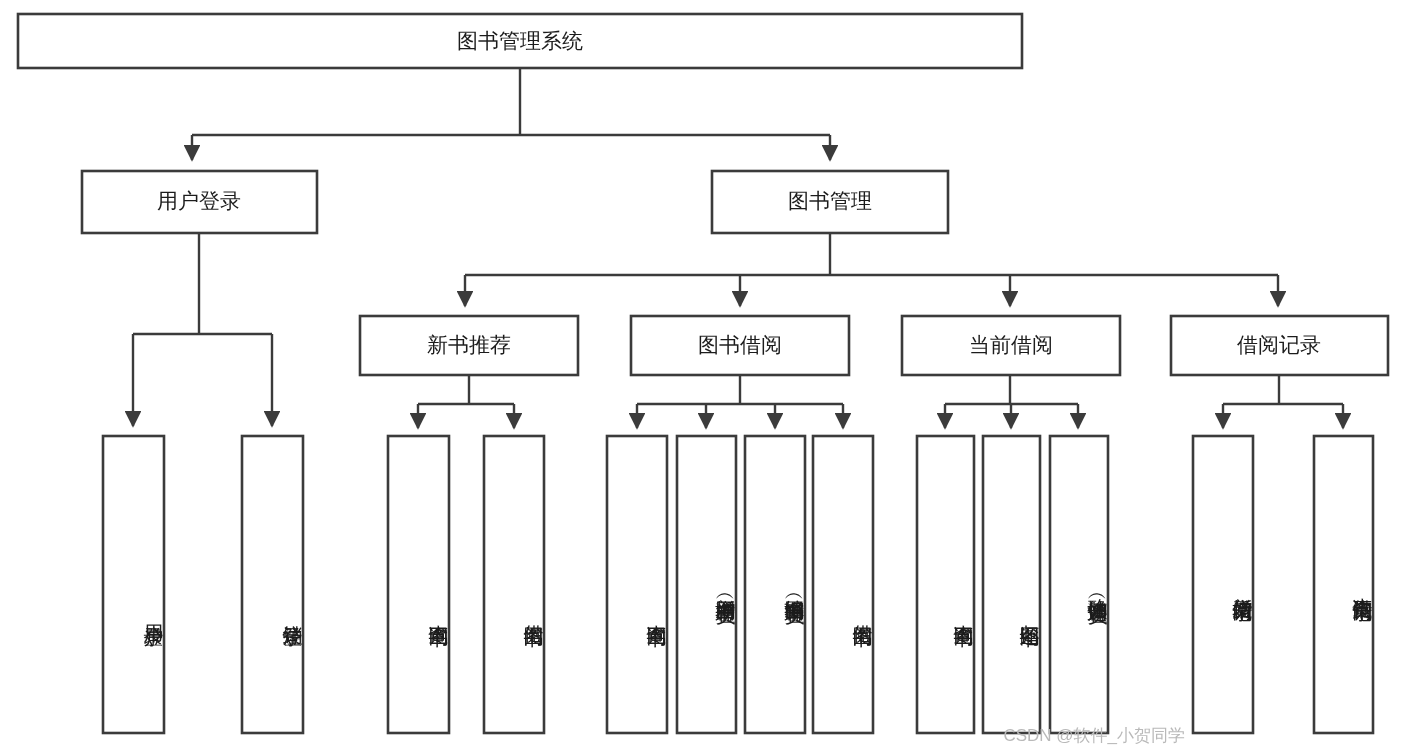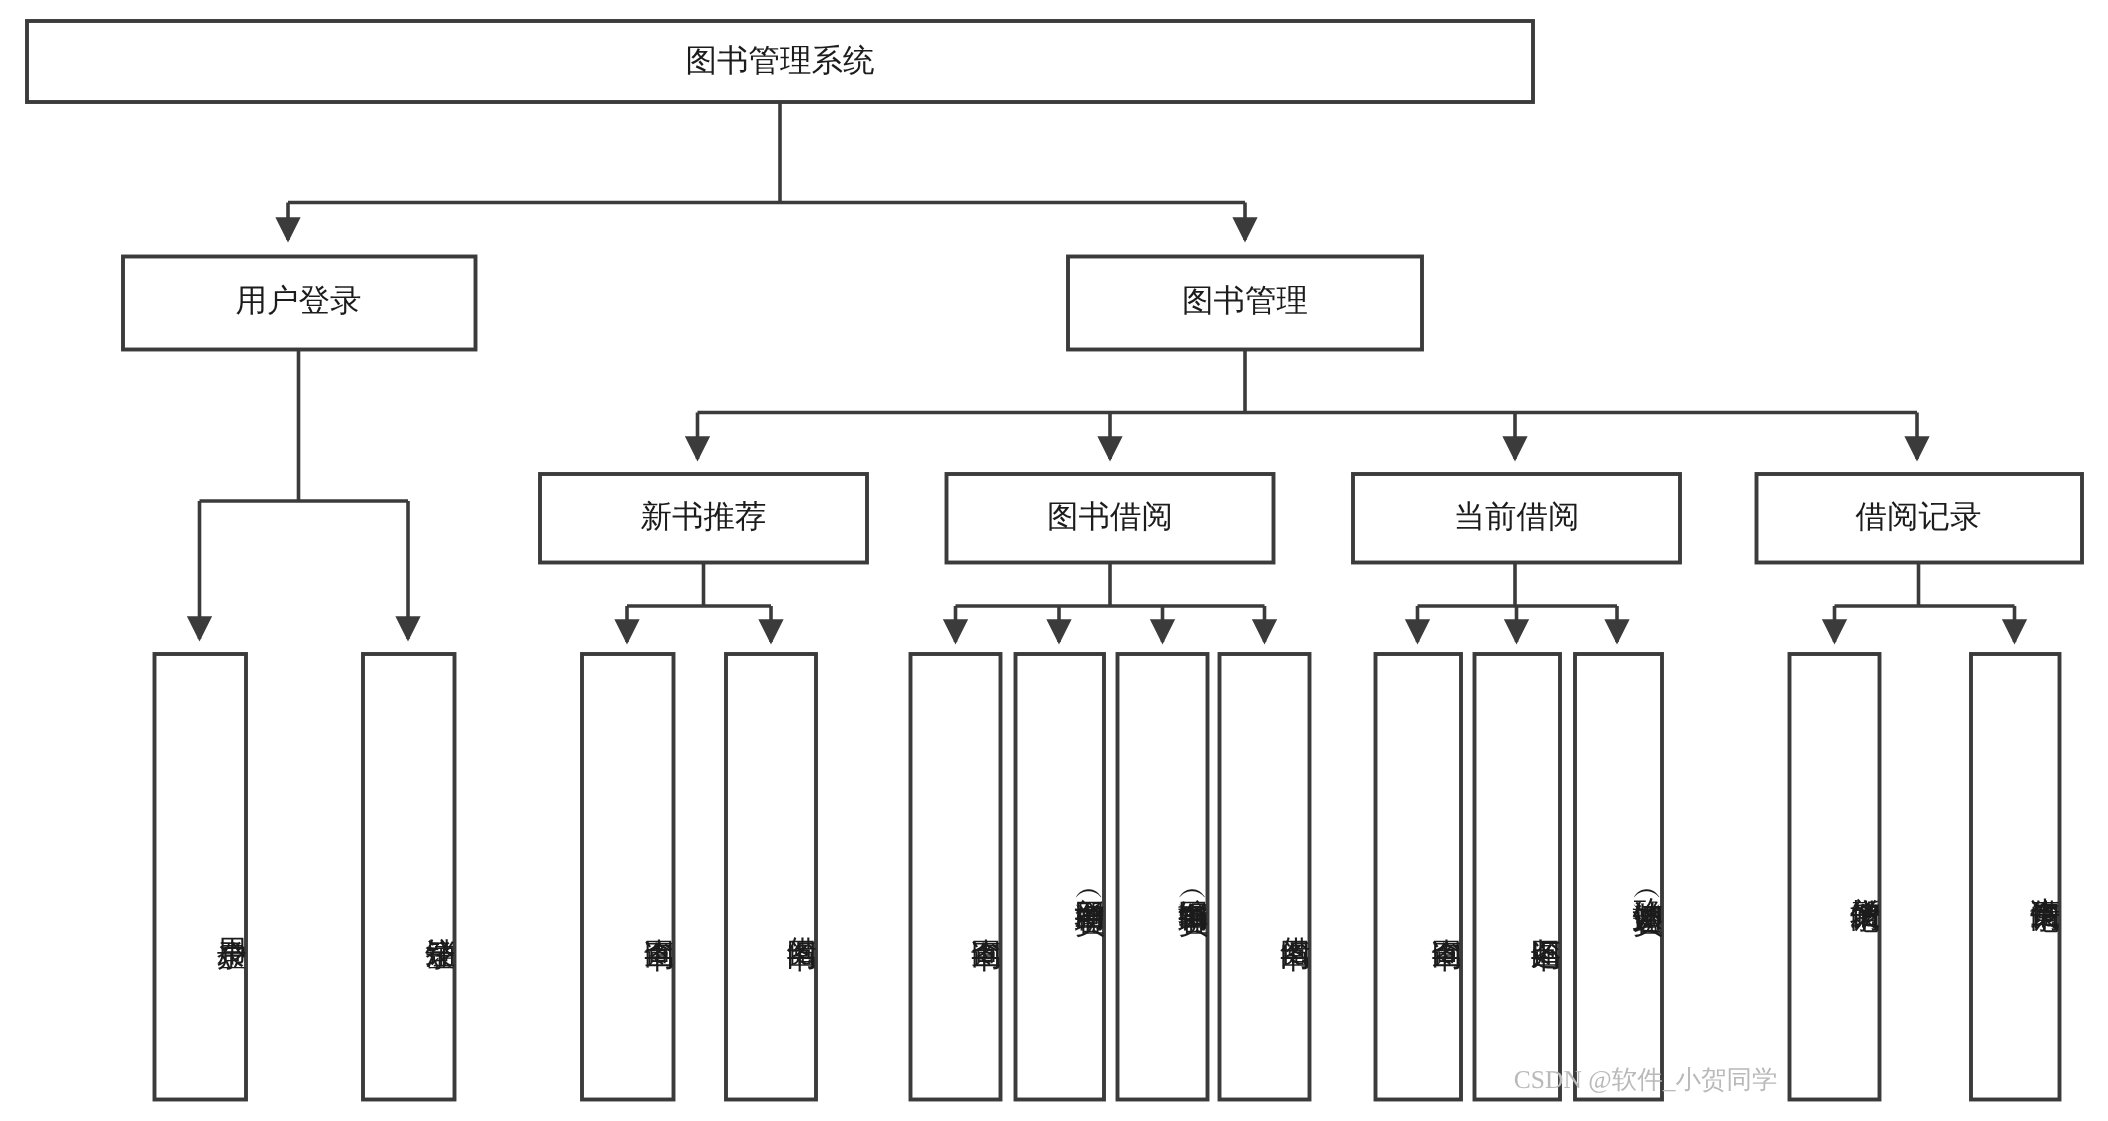--- a/index.html
+++ b/index.html
@@ -56,22 +56,22 @@
     color: #1c1c1c;
     writing-mode: vertical-rl;
     text-orientation: upright;
     letter-spacing: 1px;
     white-space: nowrap;
     pointer-events: none;
   }
   .watermark {
     position: absolute;
     right: 8px;
-    bottom: 16px;
-    font-family: Liberation Serif, serif;
+    bottom: 0;
+    font-family: Liberation Sans, sans-serif;
     font-size: 17px;
     color: #b9b9b9;
     white-space: nowrap;
     pointer-events: none;
   }
 </style>
 </head>
 <body>
 
 <div id="diagram-root">

